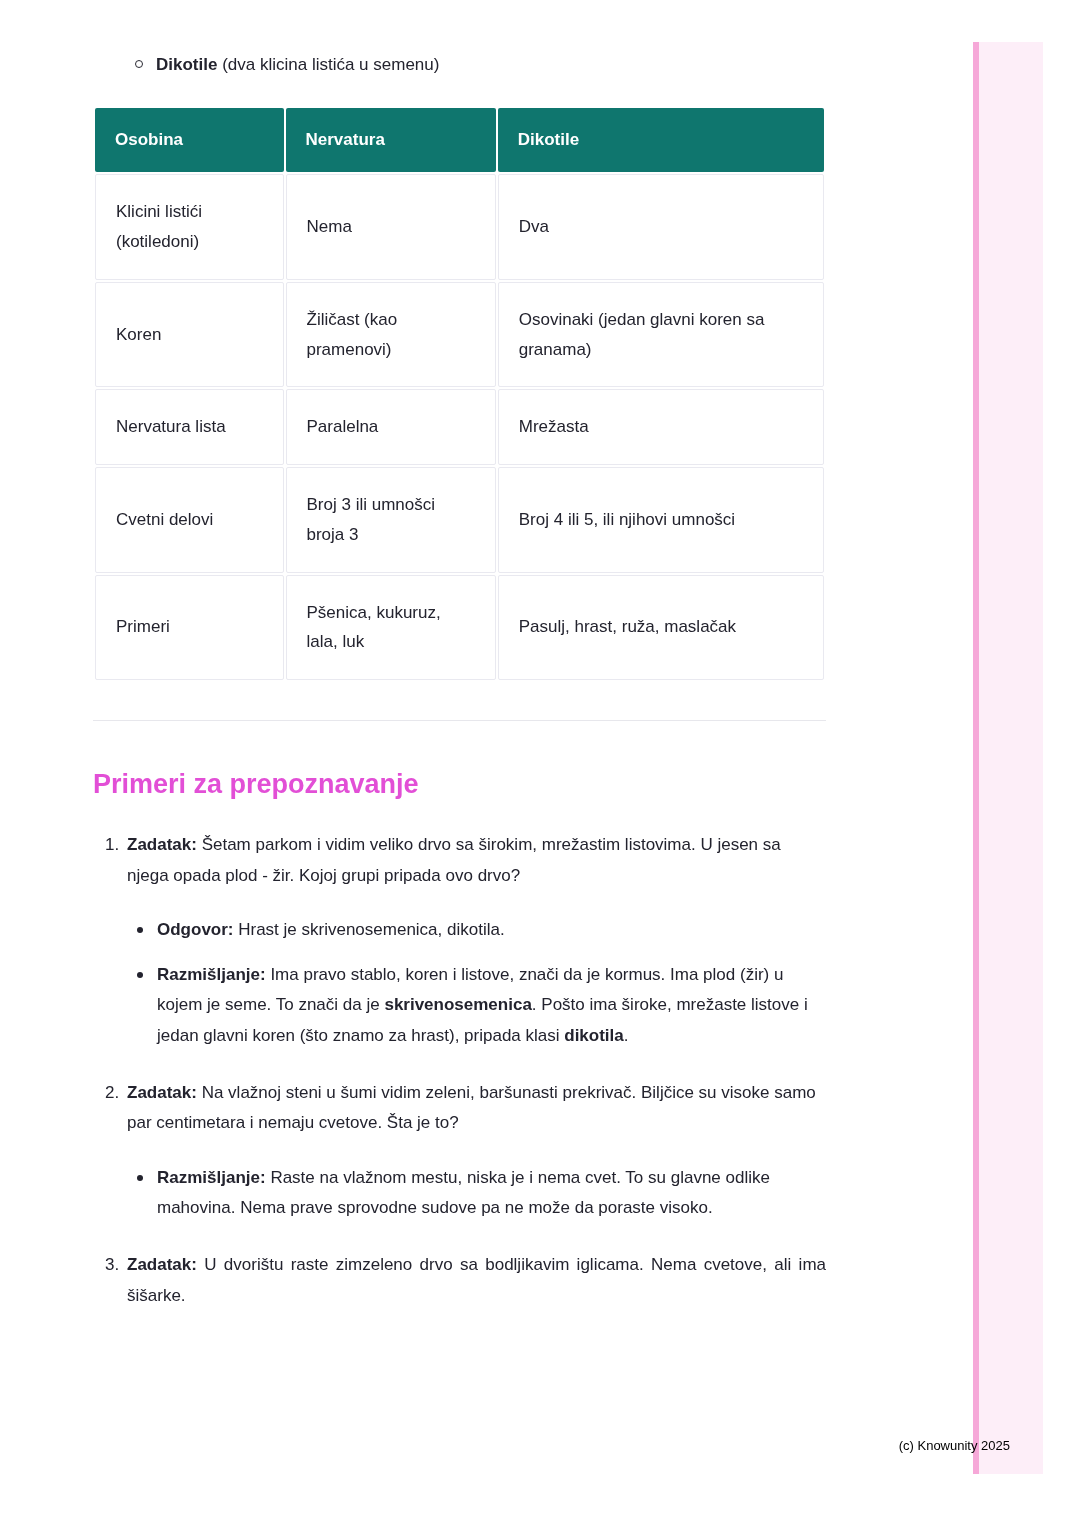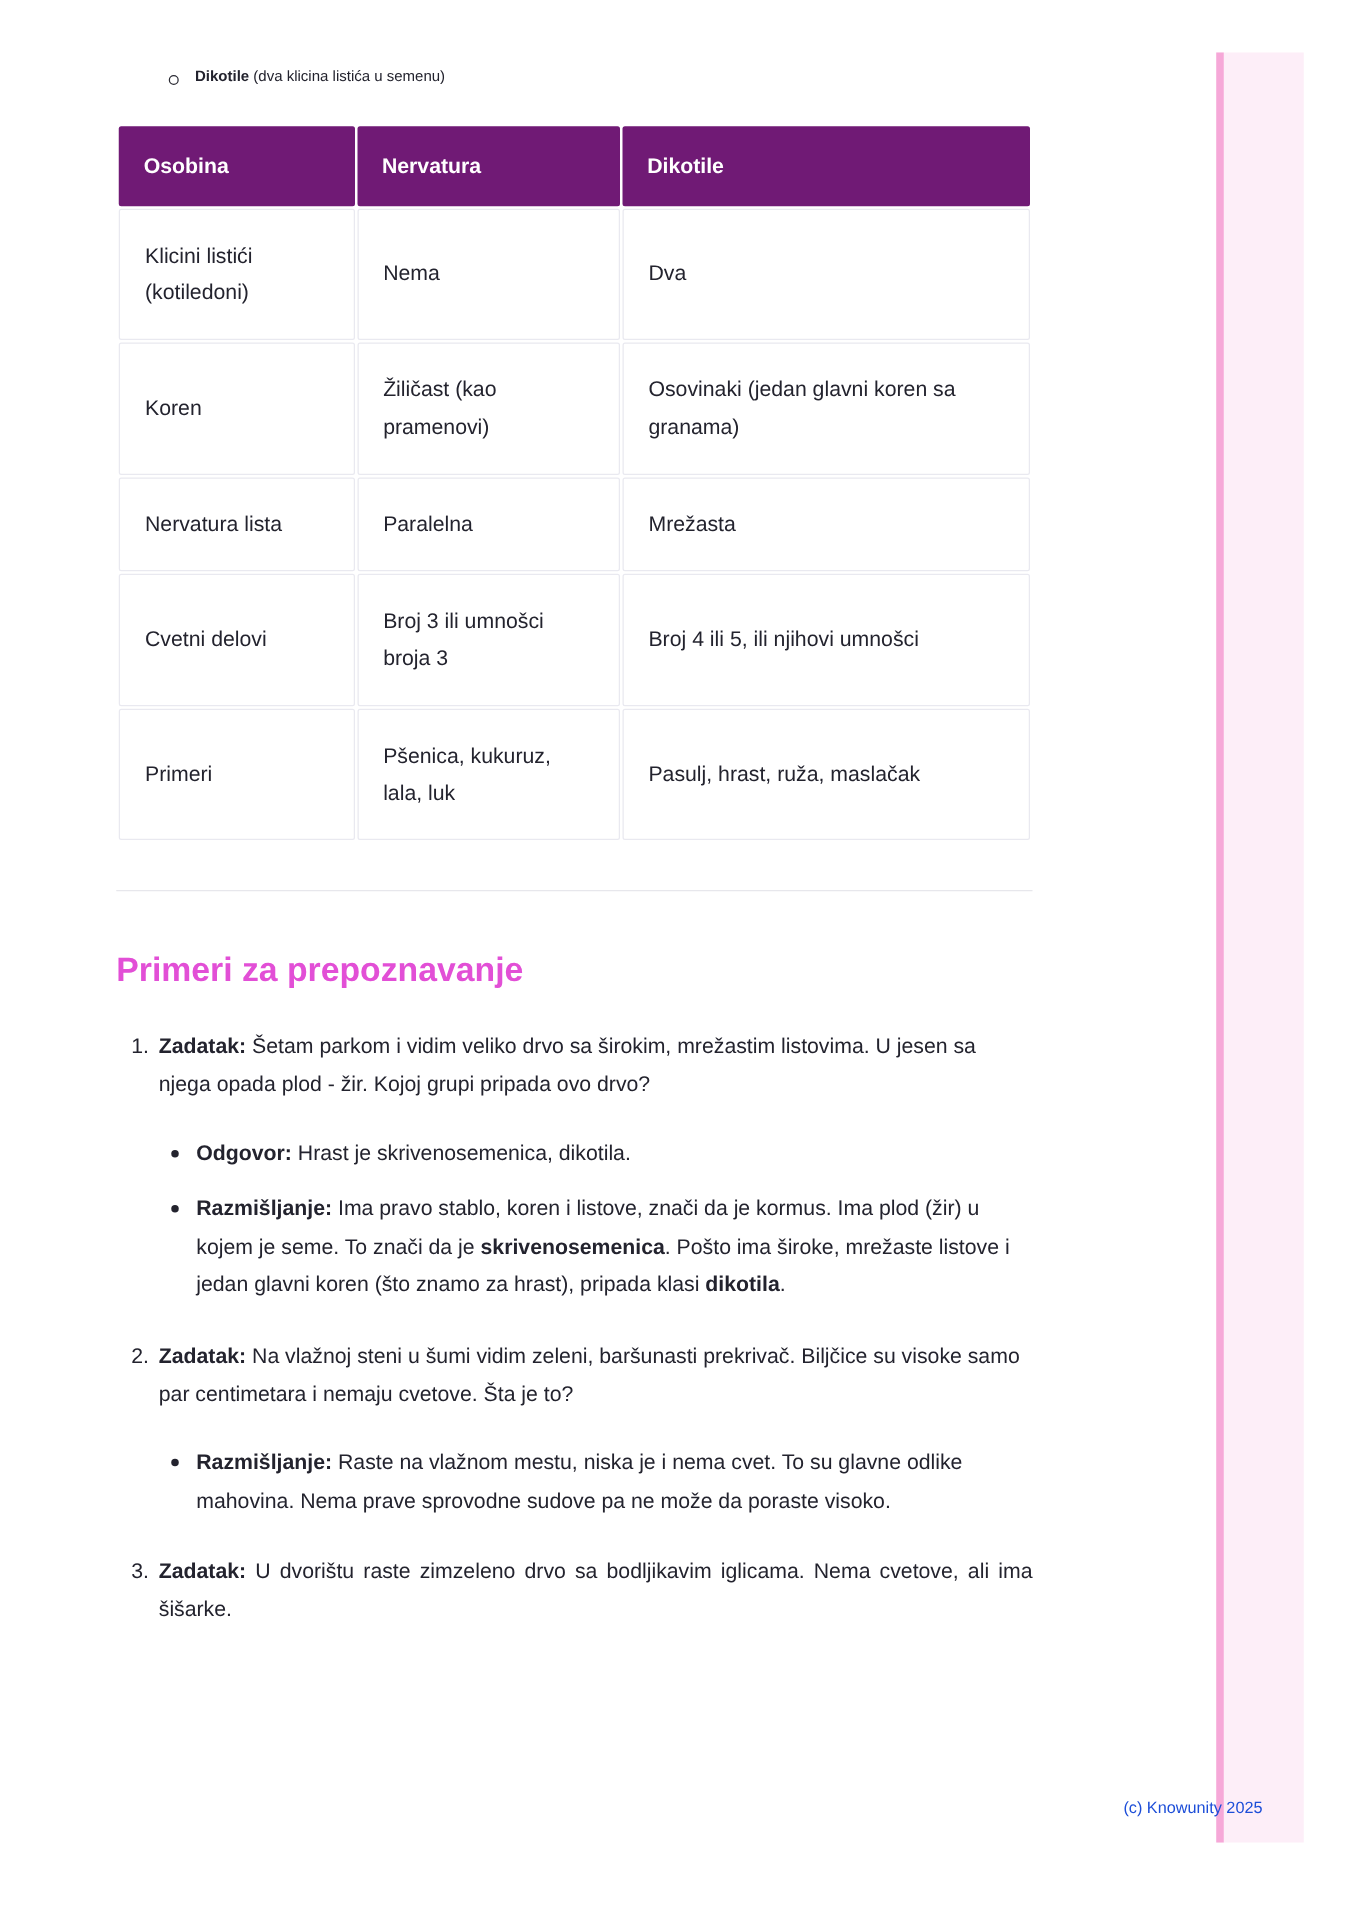--- a/index.html
+++ b/index.html
@@ -18,35 +18,35 @@
     width: 733px;
   }
   .b { font-weight: 700; }
 
   
   .intro-row { display: flex; padding-left: 42px; align-items: flex-start; }
   .hollow-bullet {
     width: 8px; height: 8px; border: 1.5px solid #2a2a33; border-radius: 50%;
     margin-top: 8px; margin-right: 13px; flex: none;
   }
-  .intro-text { font-size: 12px; line-height: 1.55; }
+  .intro-text { font-size: 17px; line-height: 1.55; }
 
   
   table.compare {
     width: 100%;
     table-layout: fixed;
     border-collapse: separate;
     border-spacing: 2px;
     margin-top: 28px;
   }
   table.compare col.c1 { width: 26%; }
   table.compare col.c2 { width: 29%; }
   table.compare col.c3 { width: 45%; }
   table.compare th {
-    background: #701a75;
+    background: #0f766e;
     color: #ffffff;
     font-size: 17px;
     font-weight: 700;
     text-align: left;
     padding: 22px 20px;
     border-radius: 2px;
   }
   table.compare td {
     border: 1px solid #e9e9f0;
     font-size: 17px;
@@ -97,21 +97,21 @@
     background: #fdeef8;
     border-left: 6px solid #f6a8d8;
     z-index: 1;
   }
 
   .footer {
     position: absolute;
     top: 1438px;
     right: 70px;
     font-size: 13px;
-    color: #1d4ed8;
+    color: #000000;
     z-index: 2;
   }
 </style>
 </head>
 <body>
 
 <div class="content">
 
   <div class="intro-row">
     <span class="hollow-bullet"></span>

